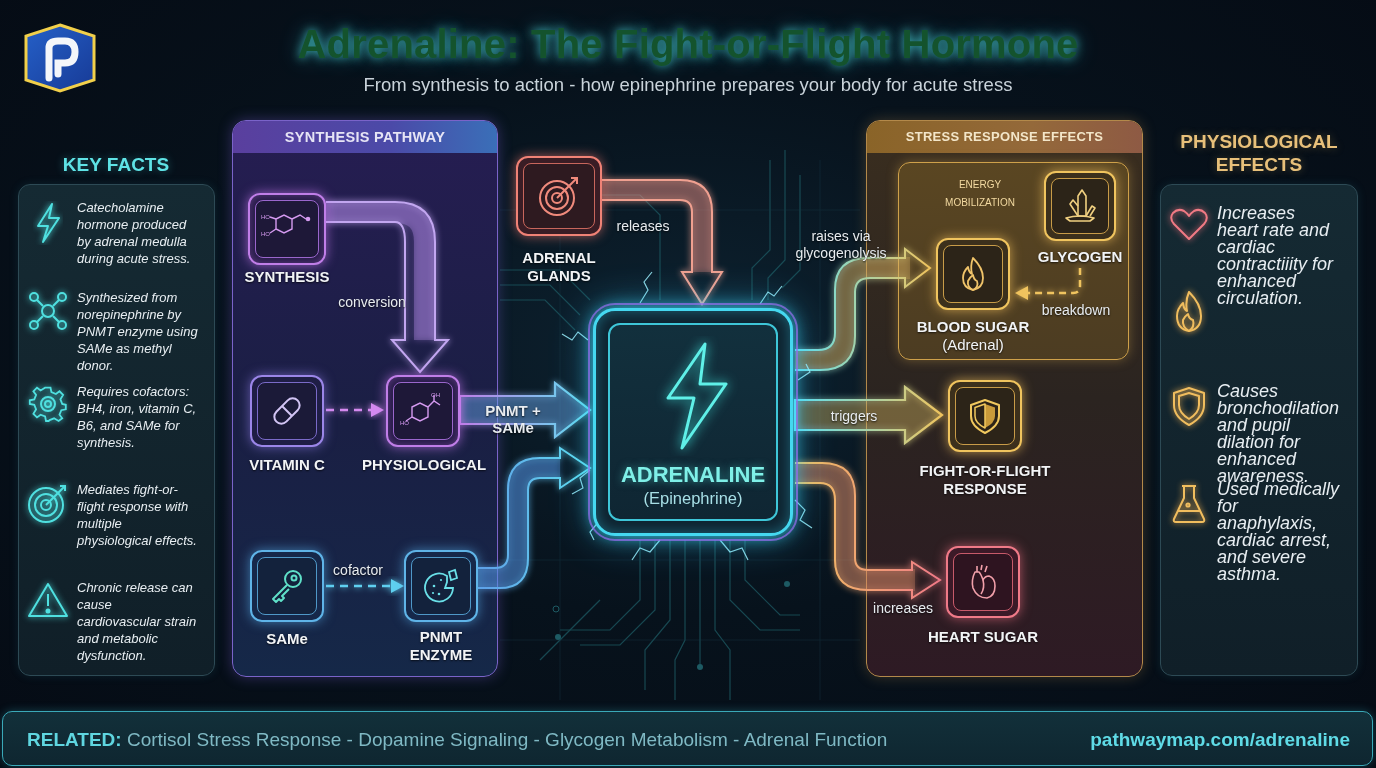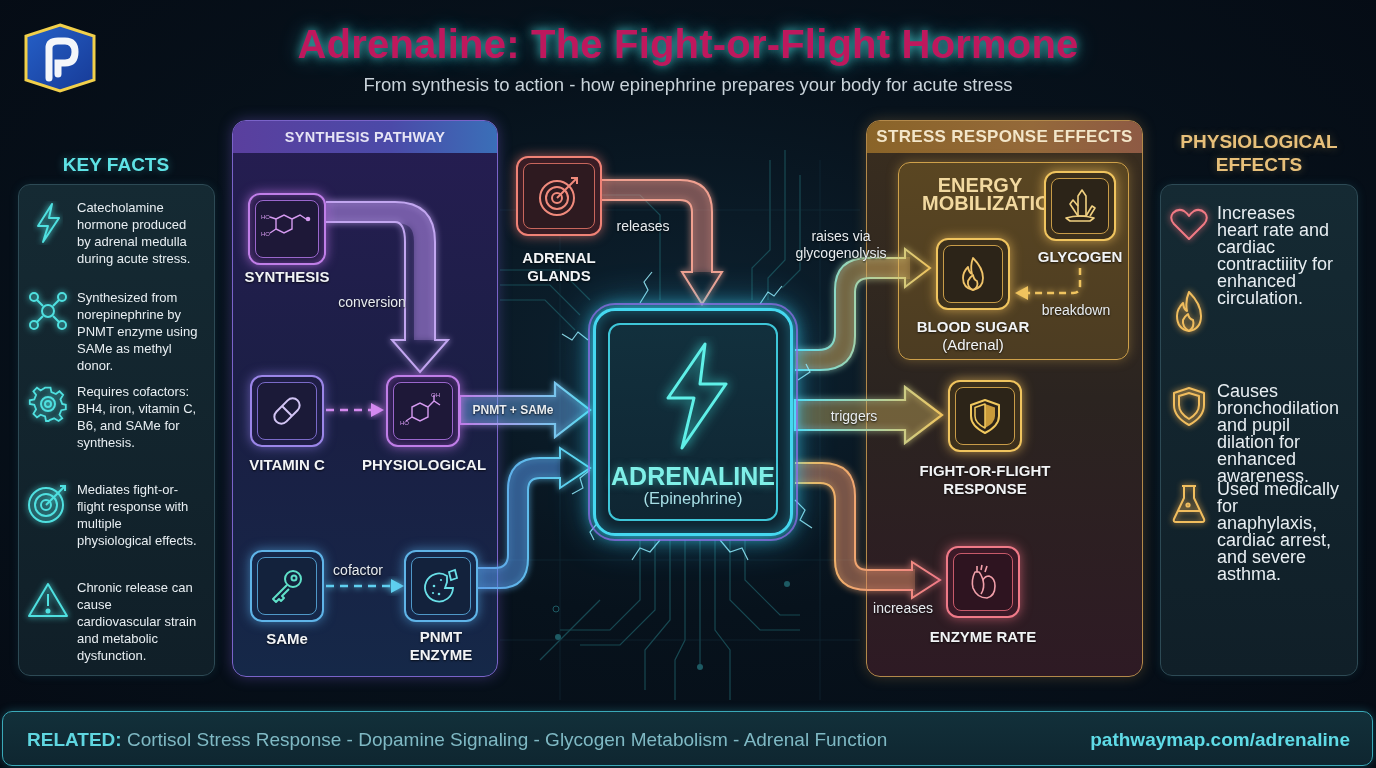--- a/index.html
+++ b/index.html
@@ -10,21 +10,21 @@
     color: #e8eef2;
     position: relative;
   }
   .abs { position: absolute; }
   svg.layer { position: absolute; left: 0; top: 0; width: 1376px; height: 768px; pointer-events: none; }
 
   
   .logo { left: 22px; top: 22px; width: 76px; height: 72px; }
   .title {
     left: 0; width: 1376px; top: 22px; text-align: center;
-    font-size: 40px; font-weight: bold; color: #be185d;
+    font-size: 40px; font-weight: bold; color: #14532d;
     text-shadow: 0 0 10px rgba(80,230,230,0.75), 0 0 22px rgba(60,200,220,0.45);
     letter-spacing: 0.2px;
   }
   .subtitle {
     left: 0; width: 1376px; top: 74px; text-align: center;
     font-size: 18.5px; color: #c9d3da;
   }
 
   
   .side-heading {
@@ -34,21 +34,21 @@
   .pe-heading { left: 1160px; width: 198px; top: 130px; color: #e8c07a; text-shadow: 0 0 8px rgba(230,180,90,0.35); }
   .side-panel {
     border: 1.5px solid #2d4a55; border-radius: 12px;
     background: linear-gradient(180deg, #152a33 0%, #101f28 100%);
     box-shadow: 0 0 10px rgba(50,140,160,0.15);
   }
   .kf-panel { left: 18px; top: 184px; width: 197px; height: 492px; }
   .pe-panel { left: 1160px; top: 184px; width: 198px; height: 492px; }
   .fact { position: absolute; left: 0; width: 100%; display: flex; }
   .fact .ic { width: 58px; flex: none; display: flex; justify-content: center; padding-top: 2px; }
-  .fact .txt { font-size: 13px; line-height: 17px; color: #e8eef2; padding-right: 16px; }
+  .fact .txt { font-size: 13px; line-height: 17px; color: #e8eef2; padding-right: 16px; font-style: italic; }
   .pe-panel .fact .ic { width: 56px; }
   .pe-panel .fact .txt { font-size: 18px; }
 
   
   .synth {
     left: 232px; top: 120px; width: 266px; height: 557px;
     border: 1.5px solid #7a63c9; border-radius: 14px;
     background: linear-gradient(180deg, #261d52 0%, #1a1f44 55%, #152848 100%);
     box-shadow: 0 0 14px rgba(130,100,230,0.35);
   }
@@ -65,31 +65,31 @@
     left: 866px; top: 120px; width: 277px; height: 557px;
     border: 1.5px solid #b3894a; border-radius: 14px;
     background: linear-gradient(180deg, #3a2e1f 0%, #2b2420 50%, #2e1a24 100%);
     box-shadow: 0 0 14px rgba(220,160,80,0.25);
   }
   .stress-head {
     position: absolute; left: 0; top: 0; width: 100%; height: 32px;
     border-radius: 13px 13px 0 0;
     background: linear-gradient(90deg, #8a6428 0%, #94693a 60%, #8e5a44 100%);
     text-align: center; line-height: 32px;
-    font-size: 17px; font-weight: bold; color: #f3e6c9; letter-spacing: 0.3px;
+    font-size: 13px; font-weight: bold; color: #f3e6c9; letter-spacing: 0.3px;
   }
   .energy {
     left: 898px; top: 162px; width: 231px; height: 198px;
     border: 1.5px solid #cfa14a; border-radius: 12px;
     background: linear-gradient(180deg, #5a4622 0%, #4c3c22 100%);
     box-shadow: 0 0 12px rgba(230,180,80,0.35);
   }
   .energy-title {
     left: 922px; width: 116px; top: 176px; text-align: center;
-    font-size: 20px; line-height: 18px; font-weight: bold; color: #f2d9a0;
+    font-size: 10px; line-height: 18px; font-weight: normal; color: #f2d9a0;
   }
 
   
   .node {
     position: absolute; border-radius: 12px; padding: 5px;
   }
   .node .inner { width: 100%; height: 100%; border-radius: 8px; display: flex; align-items: center; justify-content: center; }
   .n-purple { border: 2px solid #c07ee8; box-shadow: 0 0 12px rgba(200,120,240,0.7), inset 0 0 8px rgba(200,120,240,0.35); background: #241a45; }
   .n-purple .inner { border: 1.5px solid #9a66cc; background: #1e1838; }
   .n-violet { border: 2px solid #9b86e8; box-shadow: 0 0 12px rgba(150,130,240,0.6); background: #1f1e45; }
@@ -105,38 +105,38 @@
 
   .lbl {
     position: absolute; text-align: center; font-weight: bold; font-size: 15px; line-height: 18px;
     color: #f2f4f6; text-shadow: 0 1px 2px rgba(0,0,0,0.7);
   }
   .sub-lbl { font-weight: normal; font-size: 15px; }
   .edge-lbl {
     position: absolute; font-size: 14px; line-height: 17px; color: #e8ecf0; text-align: center;
     text-shadow: 0 1px 2px rgba(0,0,0,0.8);
   }
-  .pnmt-lbl { font-weight: bold; font-size: 12px; }
+  .pnmt-lbl { font-weight: bold; font-size: 15px; }
 
   
   .core {
     left: 593px; top: 308px; width: 200px; height: 228px; border-radius: 22px;
     border: 3px solid #45d8f0;
     box-shadow: 0 0 18px rgba(60,220,250,0.85), 0 0 40px rgba(60,200,250,0.45), inset 0 0 14px rgba(60,220,250,0.35);
     background: #0e2330;
     outline: 2px solid rgba(150,110,240,0.7); outline-offset: 3px;
   }
   .core-inner {
     position: absolute; left: 12px; top: 12px; right: 12px; bottom: 12px;
     border: 2px solid #3ec6d8; border-radius: 12px;
     background: linear-gradient(180deg, #12303d 0%, #0f2633 100%);
   }
   .core-title {
     left: 593px; width: 200px; top: 462px; text-align: center;
-    font-size: 25px; font-weight: bold; color: #7ff0e8;
+    font-size: 22px; font-weight: bold; color: #7ff0e8;
     text-shadow: 0 0 8px rgba(80,230,220,0.55);
   }
   .core-sub {
     left: 593px; width: 200px; top: 489px; text-align: center;
     font-size: 16.5px; color: #a7dfe6;
   }
 
   
   .footer {
     left: 2px; top: 711px; width: 1371px; height: 55px;
@@ -535,21 +535,21 @@
   <div class="inner">
     <svg width="40" height="40" viewBox="0 0 40 40">
         <g fill="none" stroke="#f2a0aa" stroke-width="1.6" stroke-linejoin="round">
           <path d="M12 10 Q8 18 10 26 Q14 36 24 36 Q32 34 32 24 Q32 16 26 14 Q22 14 20 18 Q18 12 16 10 Z"></path>
           <path d="M14 10 L14 4 M18 8 L19 3 M22 10 L24 4"></path>
           <path d="M20 18 Q22 26 18 32"></path>
         </g>
       </svg>
   </div>
 </div>
-<div class="lbl" style="left:916px;width:134px;top:628px;">ENZYME RATE</div>
+<div class="lbl" style="left:916px;width:134px;top:628px;">HEART SUGAR</div>
 
 <div class="abs side-heading pe-heading">
   <div>PHYSIOLOGICAL</div>
     <div>EFFECTS</div>
 </div>
 <div class="abs side-panel pe-panel">
   <div class="fact" style="top:20px">
     <div class="ic">
       <svg width="40" height="36" viewBox="0 0 40 36" style="filter:drop-shadow(0 0 3px #f0707a)">
           <path d="M20 32 L5 17 Q0 11 4 6 Q9 1 15 4 Q18 6 20 9 Q22 6 25 4 Q31 1 36 6 Q40 11 35 17 Z" fill="none" stroke="#f07a84" stroke-width="2" stroke-linejoin="round"></path>

